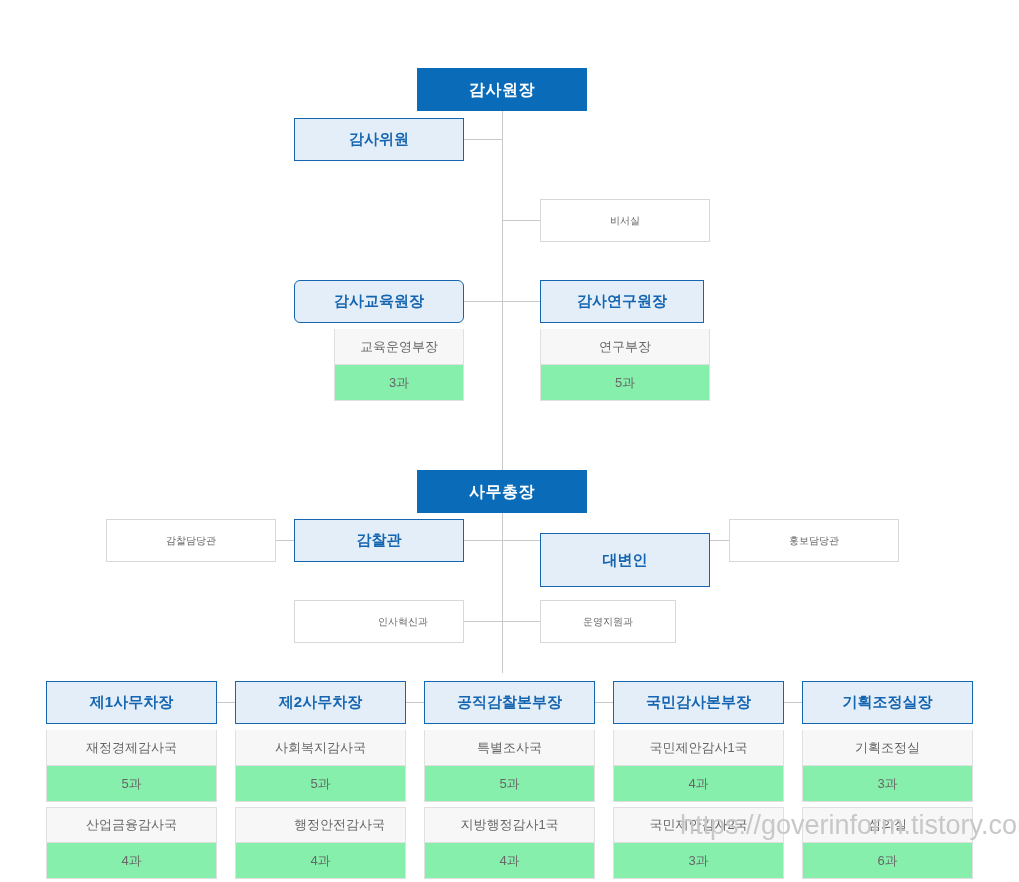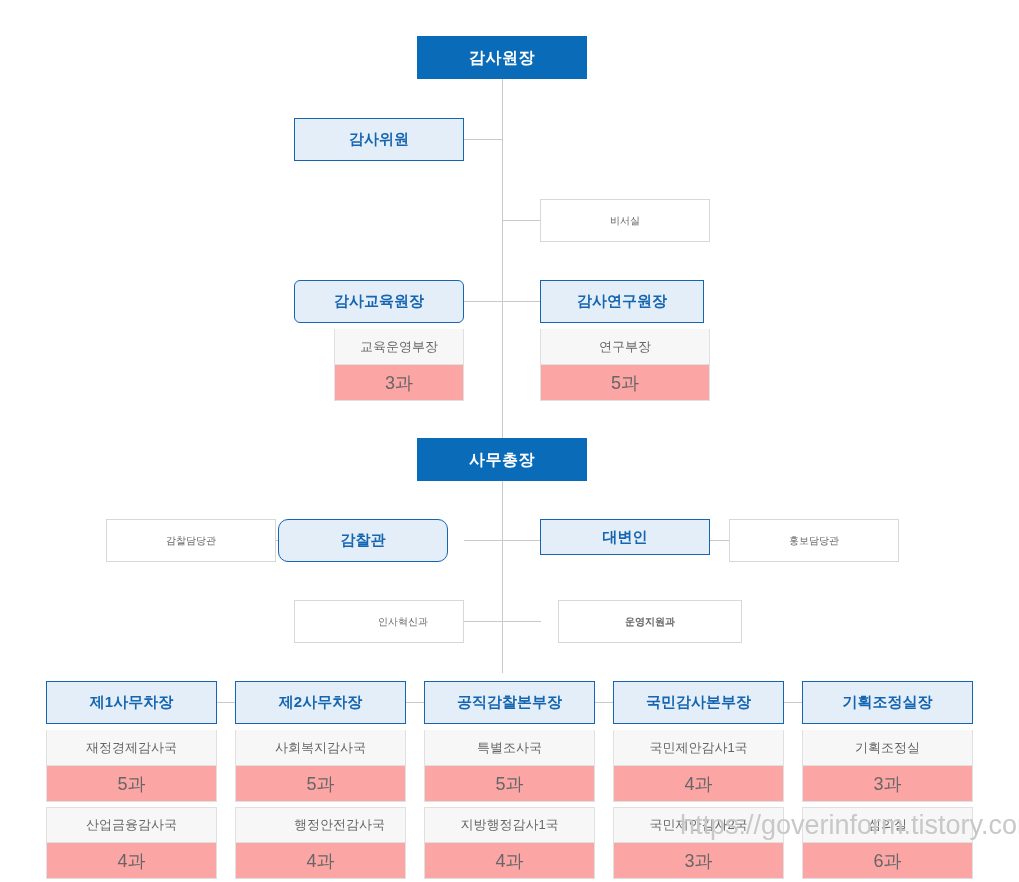--- a/index.html
+++ b/index.html
@@ -39,20 +39,21 @@
   }
 
   
   .node.primary {
     background: #0a6cb8;
     border: 1px solid #0a6cb8;
     color: #ffffff;
     font-size: 16px;
     font-weight: bold;
     letter-spacing: .5px;
+    margin-top: 32px;
   }
 
   
   .node.accent {
     background: #e3eef8;
     border: 1px solid #1565b0;
     color: #1565b0;
     font-size: 15px;
     font-weight: bold;
   }
@@ -81,23 +82,23 @@
     white-space: nowrap;
     border: 1px solid #e0e0e0;
     border-top: none;
   }
   .subrow.head {
     background: #f7f7f7;
     color: #666666;
     font-size: 13px;
   }
   .subrow.count {
-    background: #fca5a5;
+    background: #86efac;
     color: #666666;
-    font-size: 18px;
+    font-size: 13px;
   }
   .substack .subrow:first-child { border-top: 1px solid #e0e0e0; }
   .substack.attached .subrow:first-child { border-top: none; }
   .spacer { height: 5px; }
 
   
   .watermark {
     position: absolute;
     font-size: 27px;
     color: #c8c8c8;
@@ -151,29 +152,29 @@
 
   <div class="substack attached" style="left:540px; top:329px; width:170px;">
     <div class="subrow head">연구부장</div>
     <div class="subrow count">5과</div>
   </div>
 
   <div class="node primary" style="left:417px; top:438px; width:170px; height:43px;">사무총장</div>
 
   <div class="node plain" style="left:106px; top:519px; width:170px; height:43px;">감찰담당관</div>
 
-  <div class="node accent" style="left:278px; top:519px; width:170px; height:43px;border-radius:10px;">감찰관</div>
-
-  <div class="node accent" style="left:540px; top:519px; width:170px; height:36px;">대변인</div>
+  <div class="node accent" style="left:294px; top:519px; width:170px; height:43px;">감찰관</div>
+
+  <div class="node accent" style="left:540px; top:533px; width:170px; height:54px;">대변인</div>
 
   <div class="node plain" style="left:729px; top:519px; width:170px; height:43px;">홍보담당관</div>
 
   <div class="node plain" style="left:294px; top:600px; width:170px; height:43px;padding-left:48px;">인사혁신과</div>
 
-  <div class="node plain" style="left:558px; top:600px; width:184px; height:43px;font-weight:bold;">운영지원과</div>
+  <div class="node plain" style="left:540px; top:600px; width:136px; height:43px;">운영지원과</div>
 
   <div class="node accent" style="left:46px; top:681px; width:171px; height:43px;">제1사무차장</div>
   <div class="substack attached" style="left:46px; top:730px; width:171px;">
     <div class="subrow head">재정경제감사국</div>
     <div class="subrow count">5과</div>
     <div class="spacer"></div>
     <div class="subrow head" style="border-top:1px solid #e0e0e0;">산업금융감사국</div>
     <div class="subrow count">4과</div>
   </div>
 

